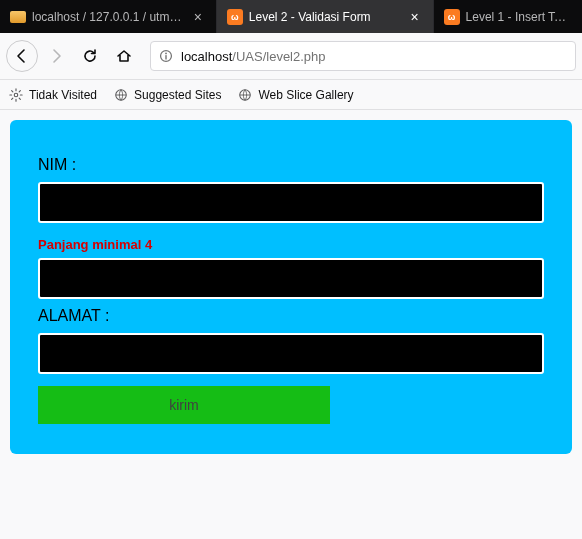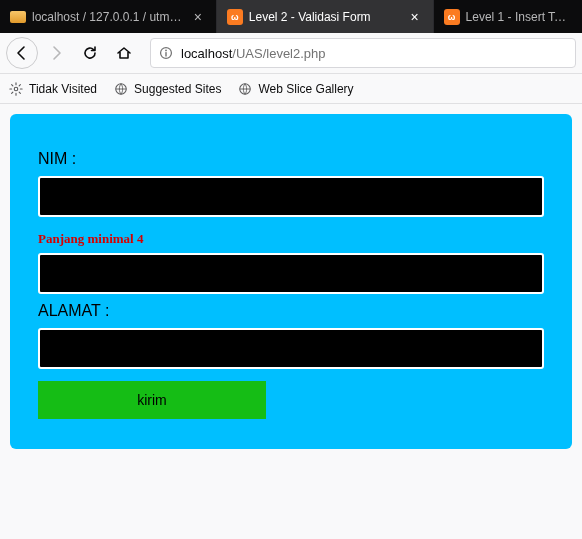--- a/index.html
+++ b/index.html
@@ -10,43 +10,43 @@
     .tab { display: flex; align-items: center; gap: 6px; height: 100%; padding: 0 10px; font-size: 12px; color: #b7b7b8; border-right: 1px solid #2a2a2e; min-width: 0; }
     .tab.active { background: #323234; color: #fff; }
     .tab.last { border-right: none; }
     .tab .favicon { width: 16px; height: 16px; display: flex; align-items: center; justify-content: center; border-radius: 3px; flex-shrink: 0; }
     .fav-phpmyadmin { background: linear-gradient(#f7c669, #e29b2c); width: 16px; height: 12px; border-radius: 2px; }
     .fav-xampp { background: #fb7b21; color: #fff; font-size: 9px; font-weight: bold; width: 16px; height: 16px; border-radius: 3px; line-height: 16px; text-align: center; }
     .tab .title { white-space: nowrap; overflow: hidden; text-overflow: ellipsis; flex: 1 1 auto; }
     .tab .close { width: 16px; height: 16px; display: flex; align-items: center; justify-content: center; flex-shrink: 0; color: inherit; font-size: 14px; line-height: 1; }
 
     
-    .navbar { display: flex; align-items: center; height: 41px; background: #f9f9fa; border-bottom: 1px solid #e0e0e2; padding: 0 6px; gap: 2px; }
+    .navbar { display: flex; align-items: center; height: 47px; background: #f9f9fa; border-bottom: 1px solid #e0e0e2; padding: 0 6px; gap: 2px; }
     .nav-btn { width: 32px; height: 32px; display: flex; align-items: center; justify-content: center; border-radius: 4px; color: #0c0c0d; }
     .nav-btn.disabled { color: #b7b7b8; }
     .nav-btn svg { width: 16px; height: 16px; }
     .back-circle { border: 1px solid #ccccce; border-radius: 50%; width: 32px; height: 32px; }
     .urlbar { flex: 1 1 auto; display: flex; align-items: center; height: 30px; margin-left: 8px; background: #fff; border: 1px solid #d7d7db; border-radius: 4px; padding: 0 8px; gap: 8px; font-size: 13px; color: #737373; }
     .url-text { color: #737373; }
     .url-text .host { color: #0c0c0d; }
 
     
     .bookmarks { display: flex; align-items: center; height: 30px; background: #f9f9fa; border-bottom: 1px solid #e0e0e2; padding: 0 8px; gap: 16px; font-size: 12px; color: #0c0c0d; }
     .bk-item { display: flex; align-items: center; gap: 6px; }
     .bk-icon { width: 15px; height: 15px; display: flex; align-items: center; justify-content: center; }
     .bk-gear svg, .bk-globe svg { width: 14px; height: 14px; }
 
     
     .page { padding: 10px; }
     .card { background: #00bfff; border-radius: 6px; padding: 28px 28px 30px 28px; }
     .field-label { font-size: 16px; color: #000; margin-top: 8px; }
     .text-input { width: 100%; height: 41px; background: #000; border: 2px solid #fff; border-radius: 3px; margin-top: 8px; color: #fff; padding: 0 8px; font-size: 14px; outline: none; }
     .err { font-size: 13px; font-weight: bold; color: #d60000; margin-top: 14px; }
-    .err.tight { margin-bottom: -2px; font-family: Liberation Serif, serif; }
-    .submit { display: block; width: 228px; height: 38px; background: #15bd15; color: #000000; border: none; font-size: 14px; margin-top: 12px; cursor: pointer; }
+    .err.tight { margin-bottom: -2px; }
+    .submit { display: block; width: 292px; height: 38px; background: #15bd15; color: #404040; border: none; font-size: 14px; margin-top: 12px; cursor: pointer; }
   </style>
 </head>
 <body>
 
 <div class="tabstrip">
   <div class="tab" style="width:220px">
     <span class="favicon">
         <span class="fav-phpmyadmin"></span>
       </span>
     <span class="title">localhost / 127.0.0.1 / utm / ma</span>

